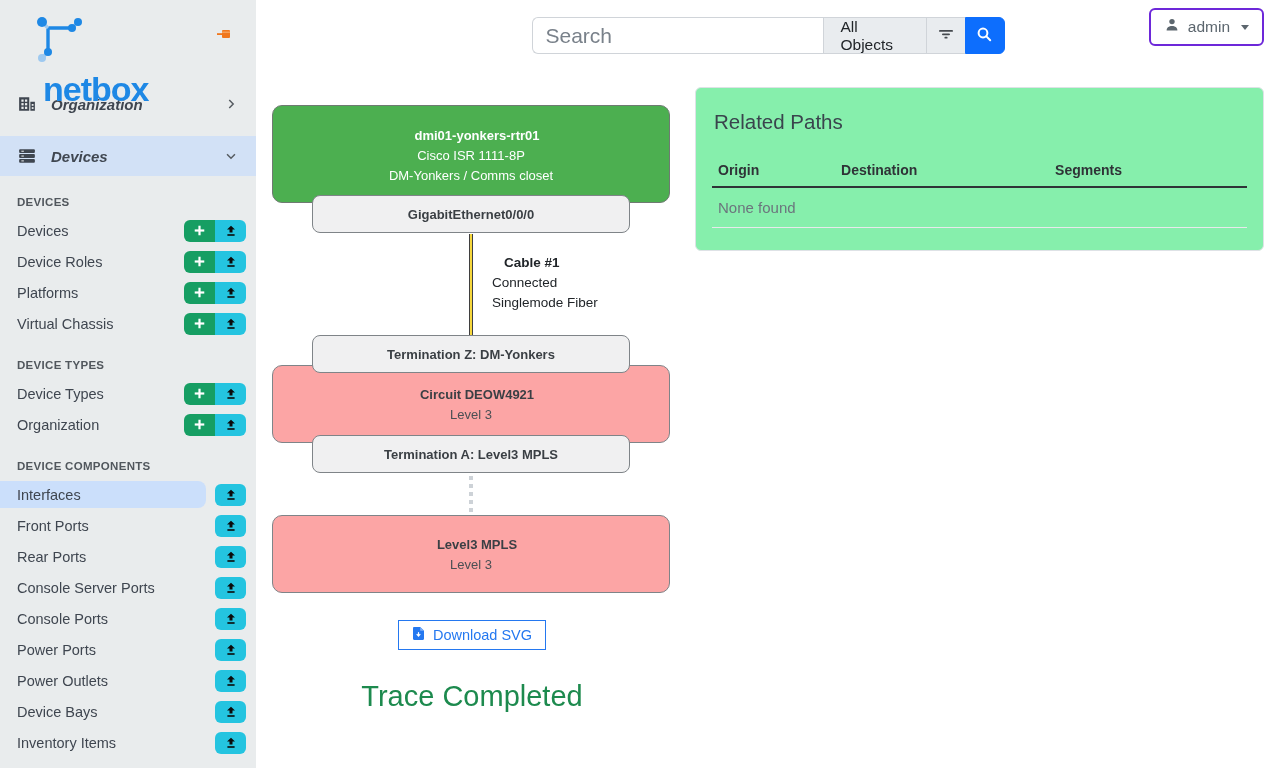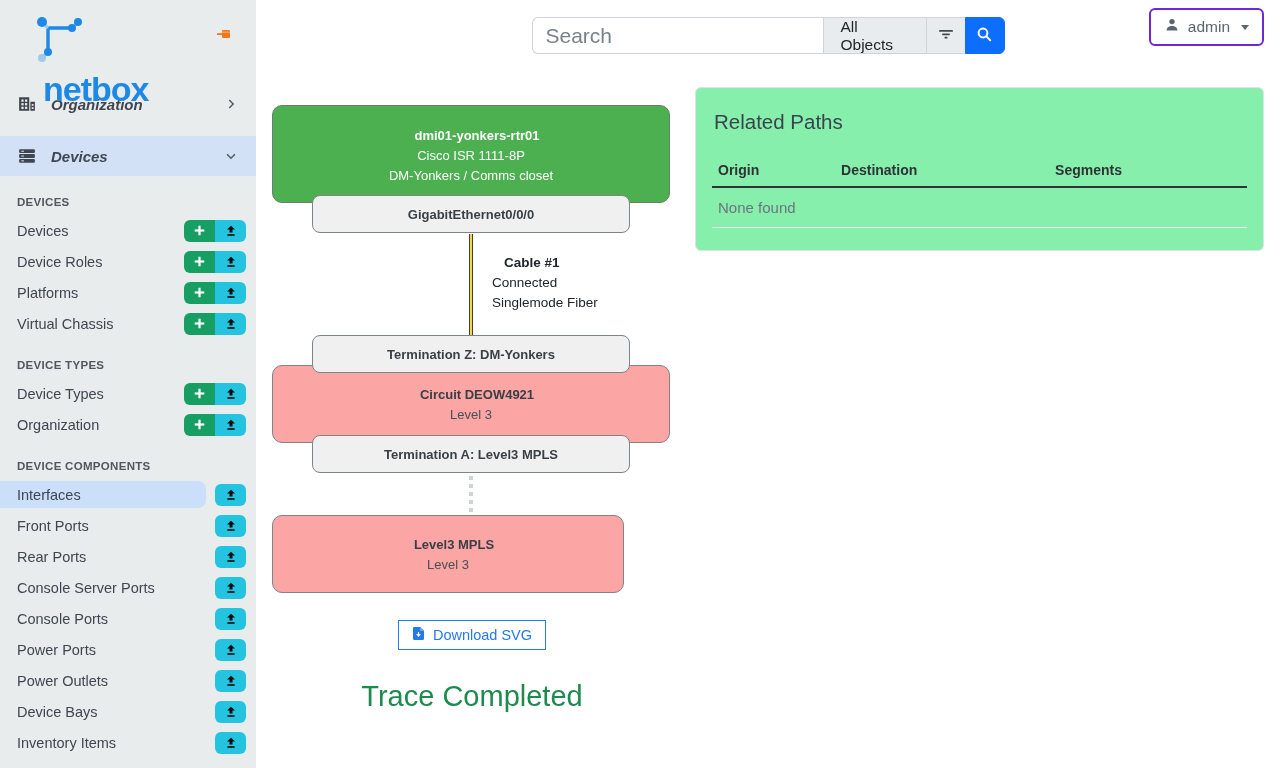--- a/index.html
+++ b/index.html
@@ -73,21 +73,21 @@
   .node-gray .pad { padding-top:19px; }
   .bold { font-weight:bold;padding-left:12px; }
   .tbox { left:40px; width:318px; height:38px; background:#f0f0f1; border-radius:8px;
           display:flex; align-items:center; justify-content:center;
           font-weight:bold; color:#3a3f44; z-index:2; }
   .tbox-interface { top:90px; }
   .tbox-termz { top:230px; }
   .tbox-terma { top:330px; }
   .node-gray { background:#fca5a5; color:#3a3f44; }
   .node-circuit { left:0; top:260px; width:398px; height:78px; }
-  .node-provider { left:0; top:410px; width:352px; height:78px; }
+  .node-provider { left:0; top:410px; width:398px; height:78px; }
   .node-sub { color:#4a4f54; }
   .cable-line { position:absolute; left:197px; top:129px; width:4px; height:102px; background:#f6d73c;
                 border-left:1px solid #3f3f3f; border-right:1px solid #3f3f3f; z-index:1; }
   .cable-label { position:absolute; left:220px; top:148px; text-align:left; font-size:13.5px;
                  color:#212529; line-height:20px; z-index:2; }
   .dashed-line { position:absolute; left:197px; top:371px; width:4px; height:39px;
                  background:repeating-linear-gradient(to bottom,#cdd2d7 0 4px,transparent 4px 8px); }
 
   .download-btn { display:flex; align-items:center; gap:8px; margin:25px auto 0; border:1px solid #2478f0;
                   color:#2478f0; background:#fff; border-radius:0; padding:5px 13px; font-size:14.5px;

